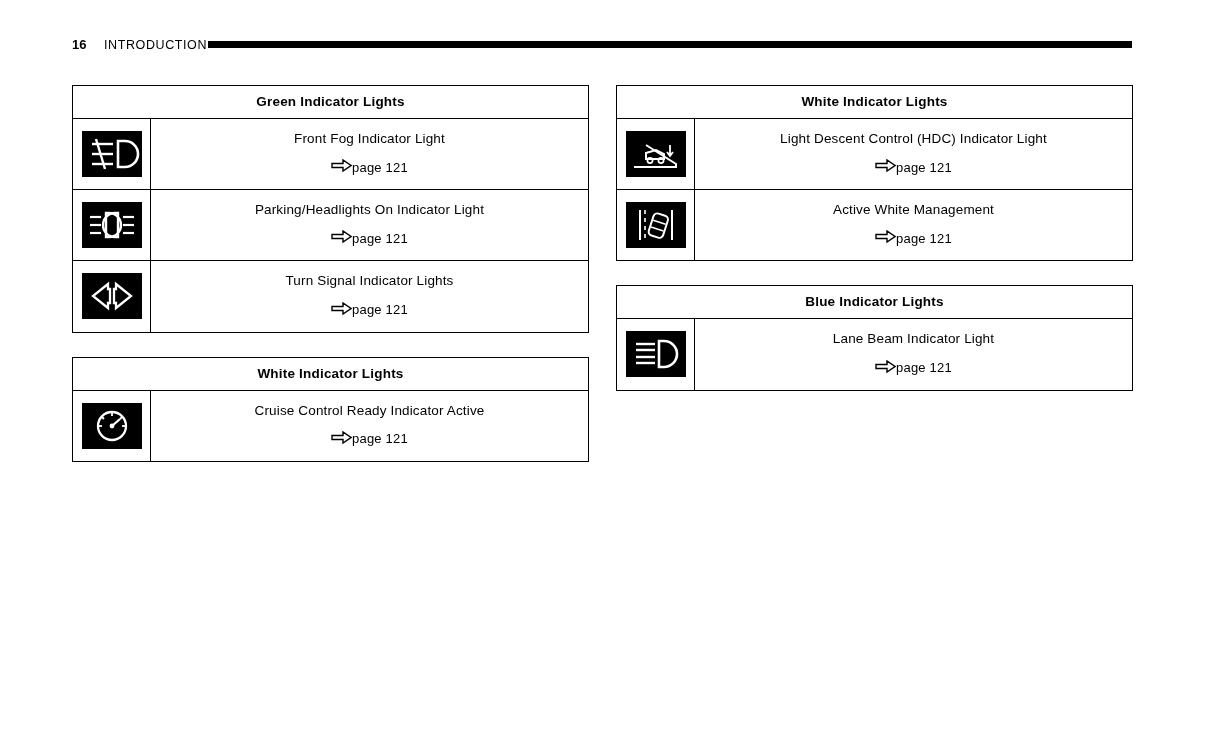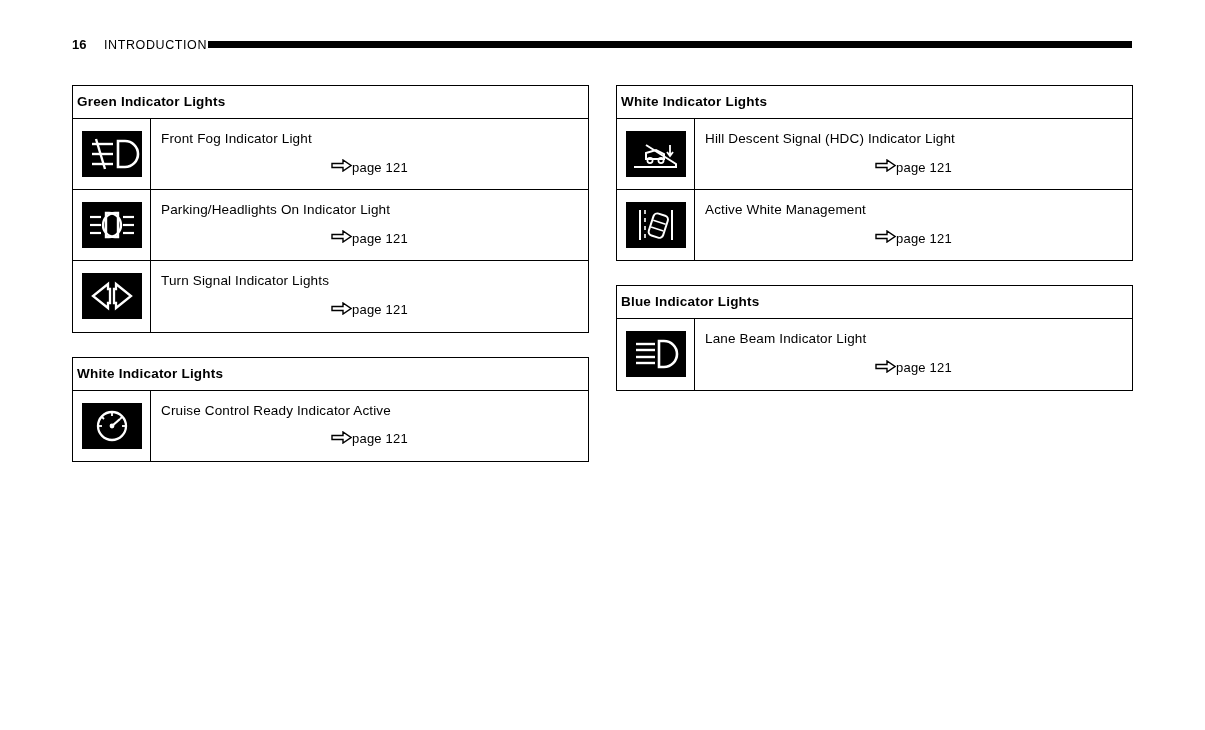--- a/index.html
+++ b/index.html
@@ -66,20 +66,21 @@
     border: 1.5px solid #000000;
     border-collapse: collapse;
     width: 100%;
     margin-bottom: 24px;
     background: #ffffff;
   }
   .tbl:last-child { margin-bottom: 16px; }
 
   .tbl .cap-row td {
     border: 1.5px solid #000000;
+    text-align: center;
     padding: 8px 4px 9px 4px;
     font-size: 13.5px;
     font-weight: bold;
     letter-spacing: 0.2px;
   }
 
   .tbl .item-row td {
     border: 1.5px solid #000000;
     vertical-align: middle;
   }
@@ -100,21 +101,21 @@
   }
   .sym-box svg {
     display: block;
     position: absolute;
     left: 0;
     top: 0;
   }
 
   td.txt-cell {
     padding: 12px 10px 13px 10px;
-    text-align: left;
+    text-align: center;
   }
   .item-label {
     font-size: 13.5px;
     letter-spacing: 0.15px;
     line-height: 1.2;
     display: block;
   }
   .ref-line {
     margin-top: 11px;
     display: flex;
@@ -292,21 +293,21 @@
 
             <path d="M20 22 L30 19 L38 23 L38 28 L20 28 Z" fill="none" stroke="#ffffff" stroke-width="2"></path>
             <circle cx="24" cy="29.5" r="2.6" fill="none" stroke="#ffffff" stroke-width="1.7"></circle>
             <circle cx="35" cy="29.5" r="2.6" fill="none" stroke="#ffffff" stroke-width="1.7"></circle>
 
             <path d="M44 14 L44 24 M41 21 L44 25 L47 21" fill="none" stroke="#ffffff" stroke-width="1.8"></path>
           </svg>
         </span>
       </td>
       <td class="txt-cell">
-        <span class="item-label">Hill Descent Signal (HDC) Indicator Light</span>
+        <span class="item-label">Light Descent Control (HDC) Indicator Light</span>
         <span class="ref-line">
           <span class="arrow-ico">
             <svg width="21" height="13" viewBox="0 0 21 13">
               <path d="M1 4.5 L12 4.5 L12 1 L20 6.5 L12 12 L12 8.5 L1 8.5 Z" fill="none" stroke="#000000" stroke-width="1.4"></path>
             </svg>
           </span>
           <span class="page-ref">page 121</span>
         </span>
       </td>
     </tr>

